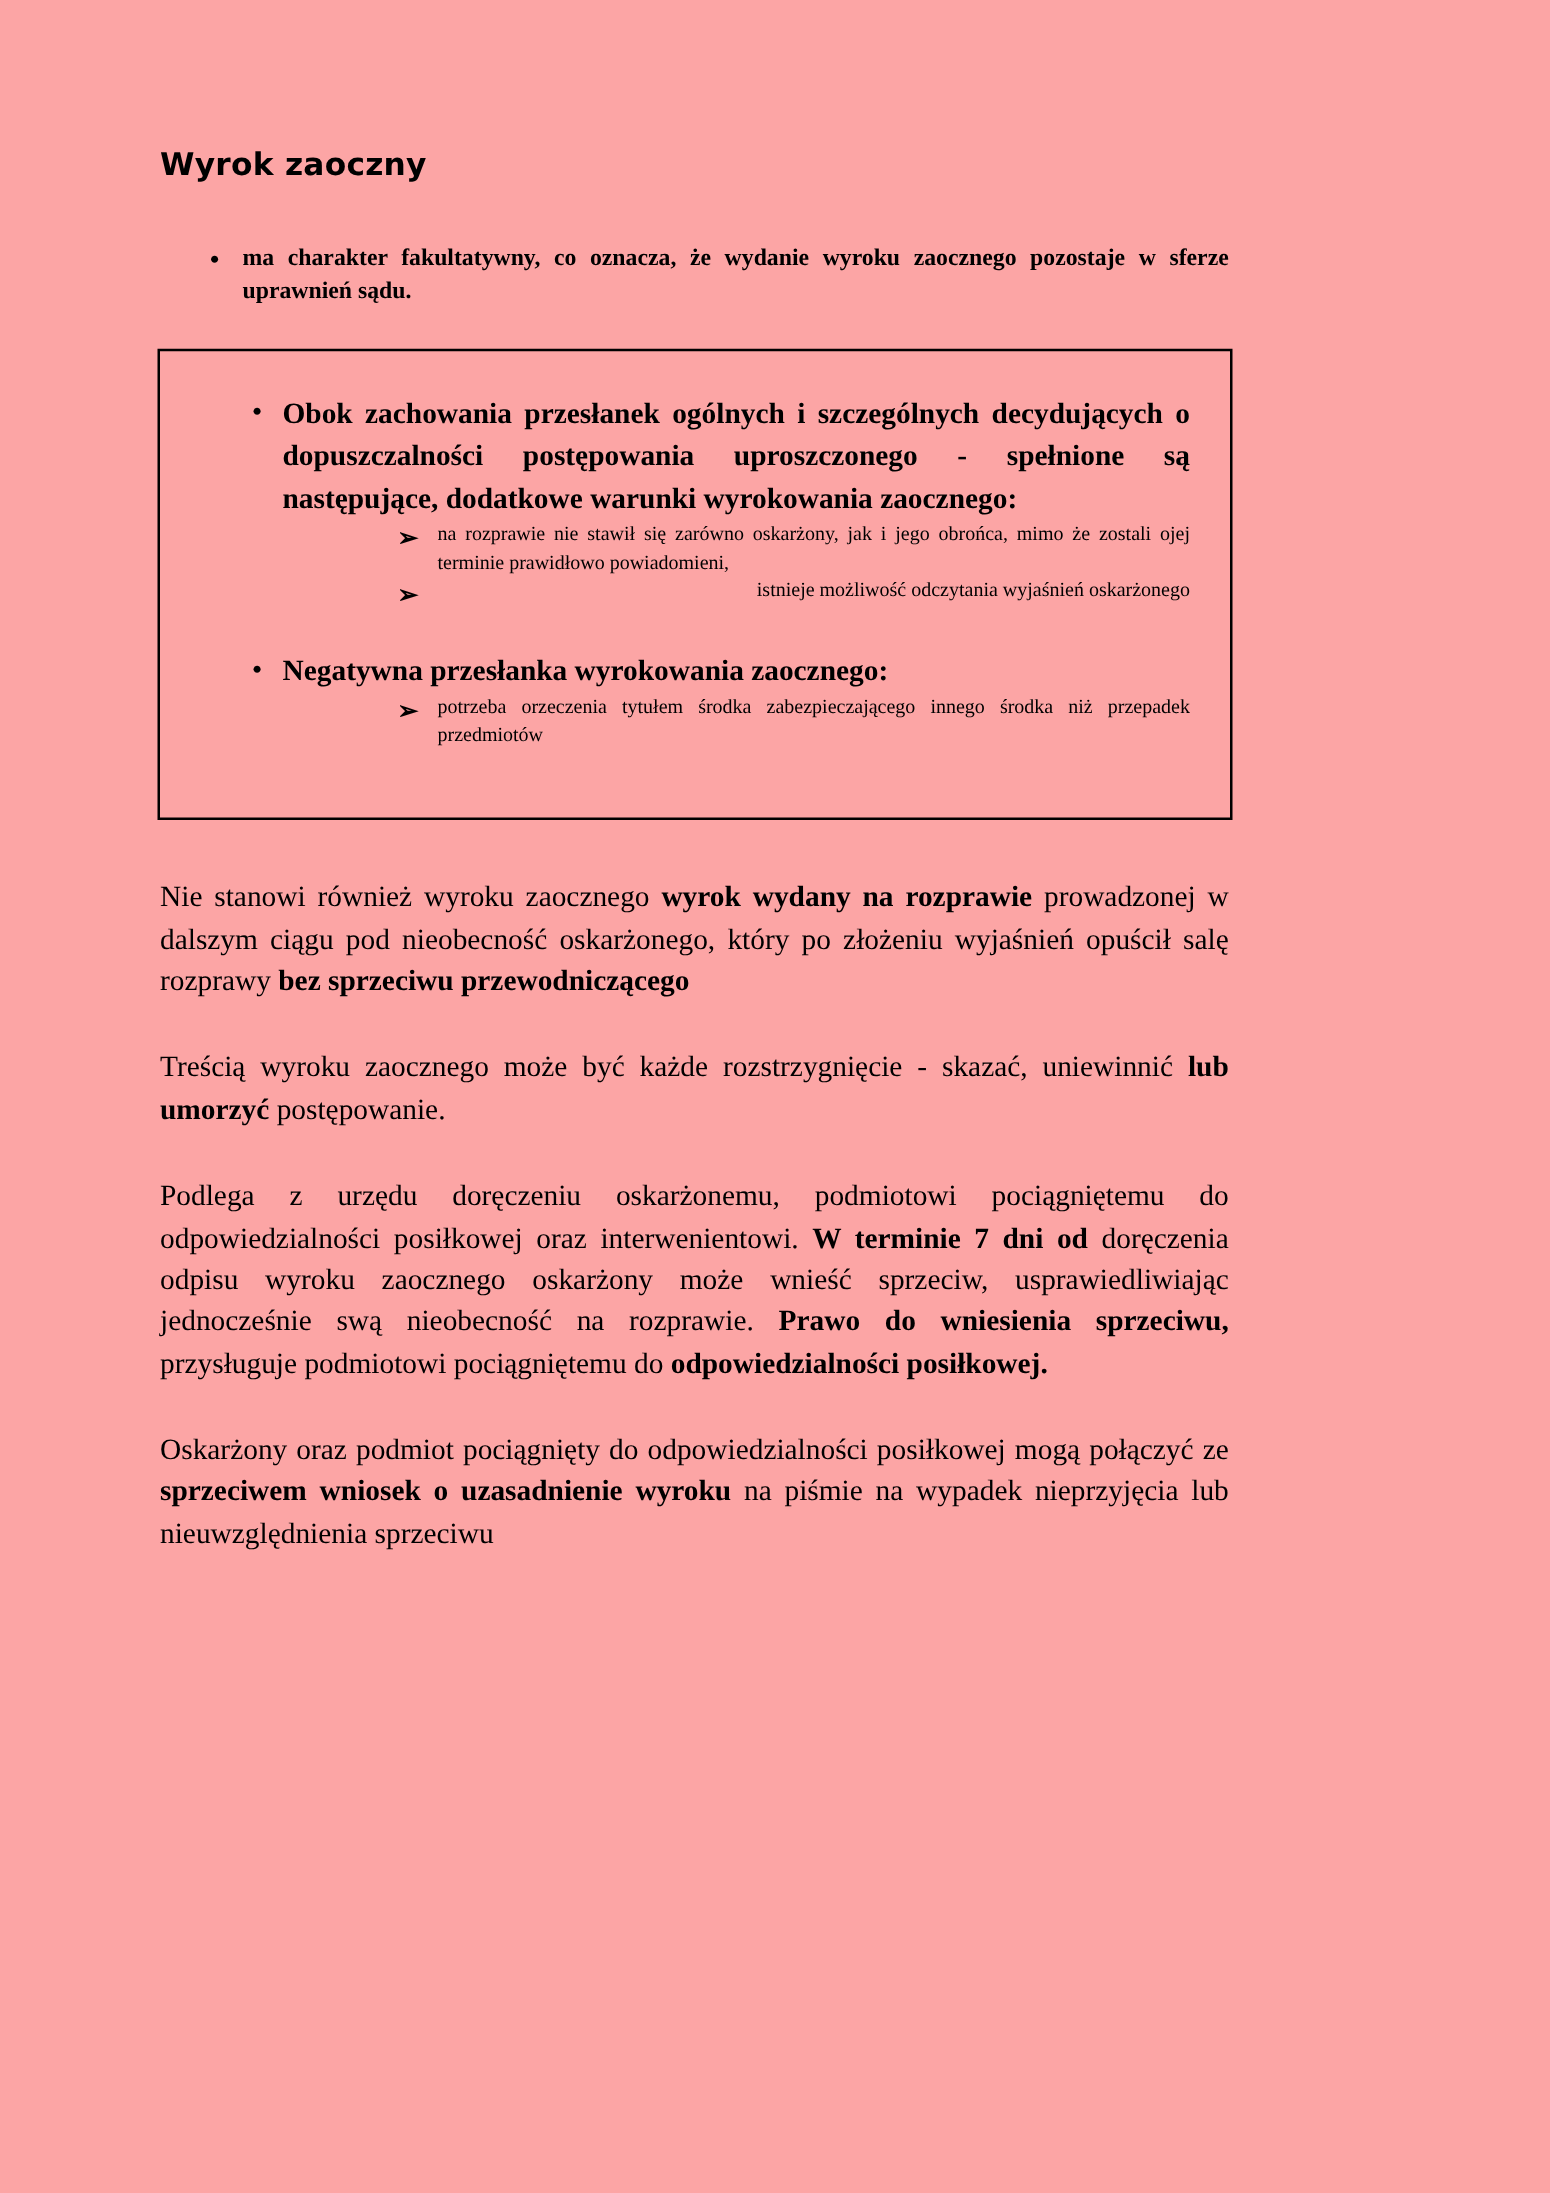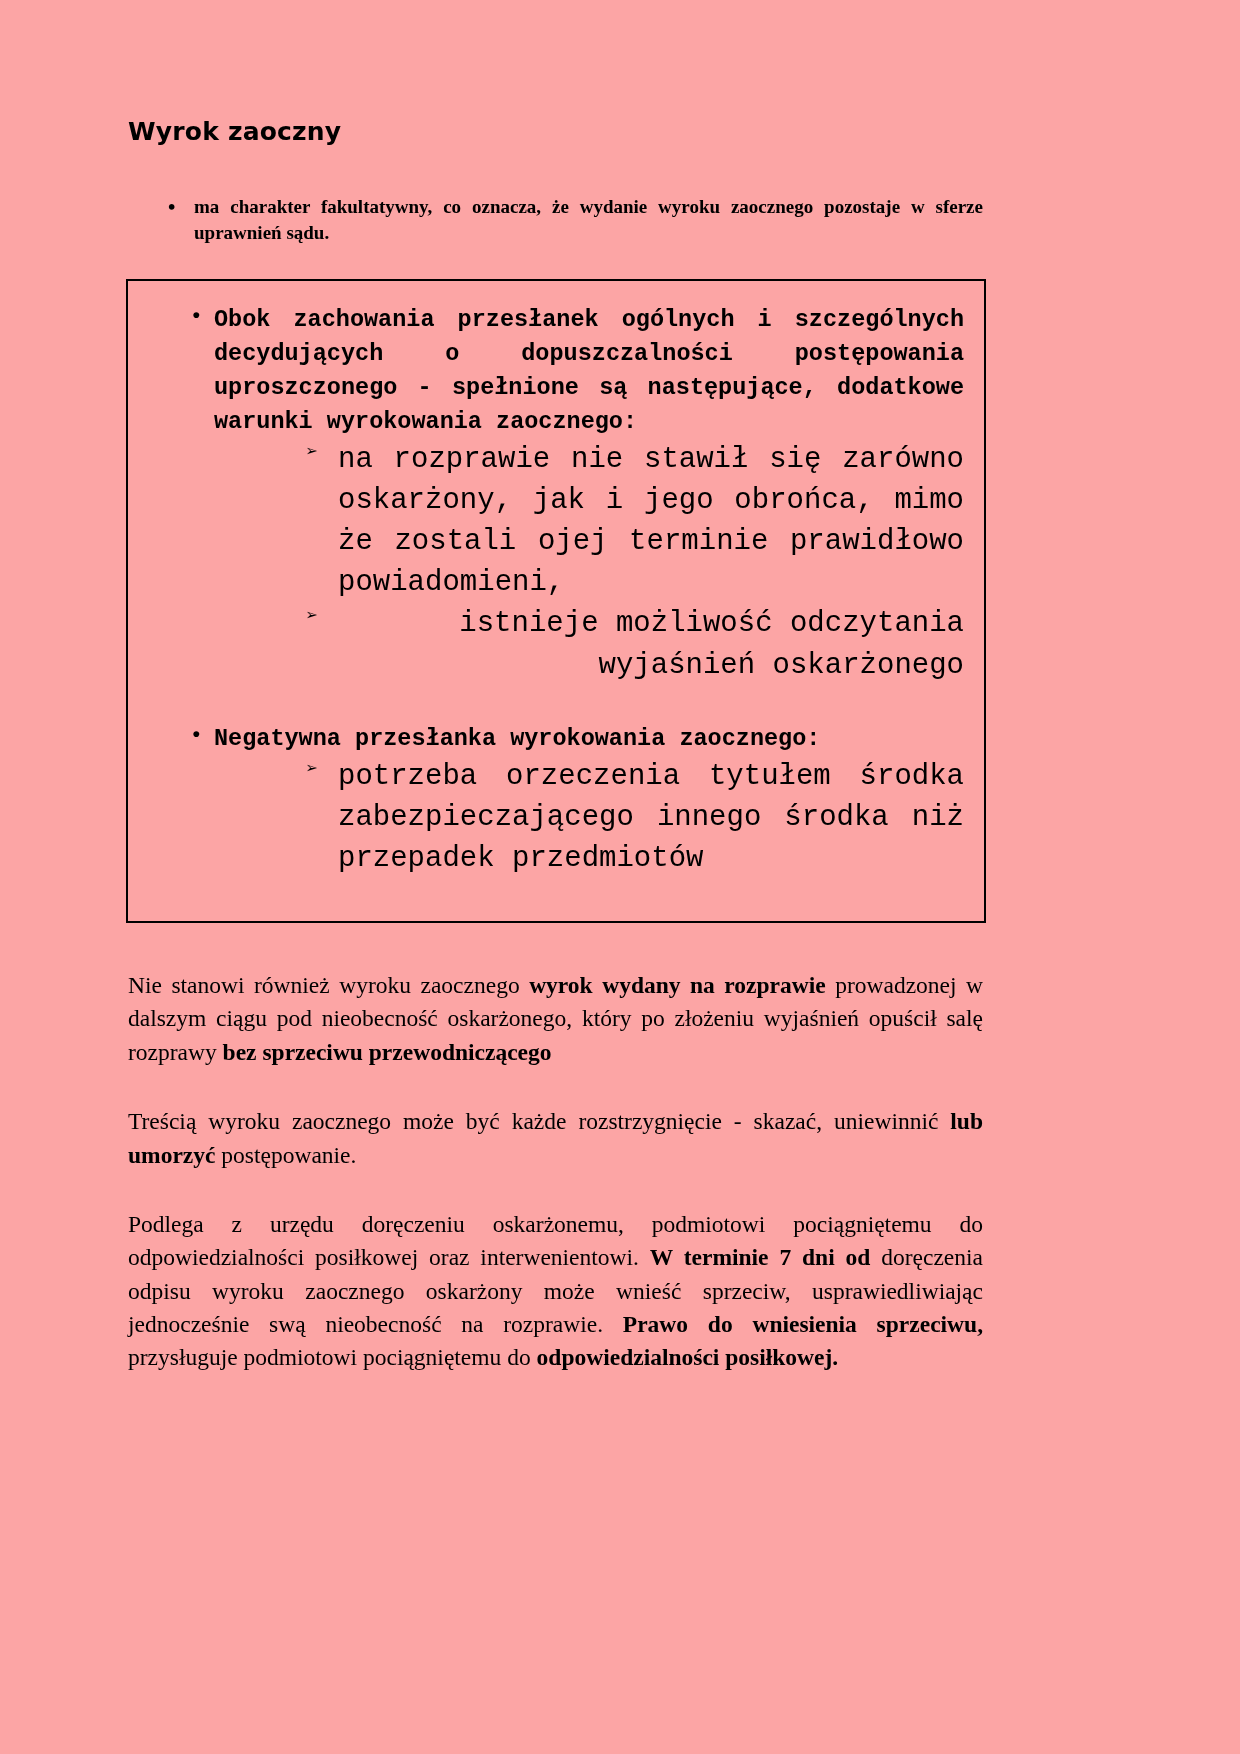--- a/index.html
+++ b/index.html
@@ -61,24 +61,23 @@
 
   
   .framed-box {
     border: 2px solid #000000;
     padding: 22px 20px 42px 20px;
     box-sizing: border-box;
     width: 860px;
     margin: 0 0 46px -2px;
   }
   .framed-list {
-    margin: 0;
+    margin: 12px;
     padding: 0;
     list-style: none;
-    font-family: Liberation Mono, monospace;
   }
   .box-bullet {
     position: relative;
     padding-left: 66px;
     font-size: 23.5px;
     font-weight: bold;
     line-height: 1.44;
     text-align: justify;
     margin: 0;
   }
@@ -95,21 +94,21 @@
   }
   .sub-list {
     margin: 0;
     padding: 0;
     list-style: none;
   }
   .sub-item {
     position: relative;
     margin-left: 158px;
     padding-left: 32px;
-    font-size: 29px;
+    font-size: 16px;
     font-weight: normal;
     line-height: 1.42;
     text-align: justify;
   }
   .sub-item::before {
     content: "\27A2";
     position: absolute;
     left: 0;
     top: 0;
     font-size: 20px;
@@ -155,16 +154,17 @@
           <li class="sub-item">potrzeba orzeczenia tytułem środka zabezpieczającego innego środka niż przepadek przedmiotów</li>
         </ul>
 
       </ul>
     </div>
 
     <div class="paragraphs">
       <p class="para"><span>Nie stanowi również wyroku zaocznego </span><b>wyrok wydany na rozprawie</b><span> prowadzonej w dalszym ciągu pod nieobecność oskarżonego, który po złożeniu wyjaśnień opuścił salę rozprawy </span><b>bez sprzeciwu przewodniczącego</b></p>
       <p class="para"><span>Treścią wyroku zaocznego może być każde rozstrzygnięcie - skazać, uniewinnić </span><b>lub umorzyć</b><span> postępowanie.</span></p>
       <p class="para"><span>Podlega z urzędu doręczeniu oskarżonemu, podmiotowi pociągniętemu do odpowiedzialności posiłkowej oraz interwenientowi. </span><b>W terminie 7 dni od</b><span> doręczenia odpisu wyroku zaocznego oskarżony może wnieść sprzeciw, usprawiedliwiając jednocześnie swą nieobecność na rozprawie. </span><b>Prawo do wniesienia sprzeciwu,</b><span> przysługuje podmiotowi pociągniętemu do </span><b>odpowiedzialności posiłkowej.</b></p>
+      <p class="para"><span>Oskarżony oraz podmiot pociągnięty do odpowiedzialności posiłkowej mogą połączyć ze </span><b>sprzeciwem wniosek o uzasadnienie wyroku</b><span> na piśmie na wypadek nieprzyjęcia lub nieuwzględnienia sprzeciwu</span></p>
     </div>
 
   </div>
 </div>
 
 </body></html>

